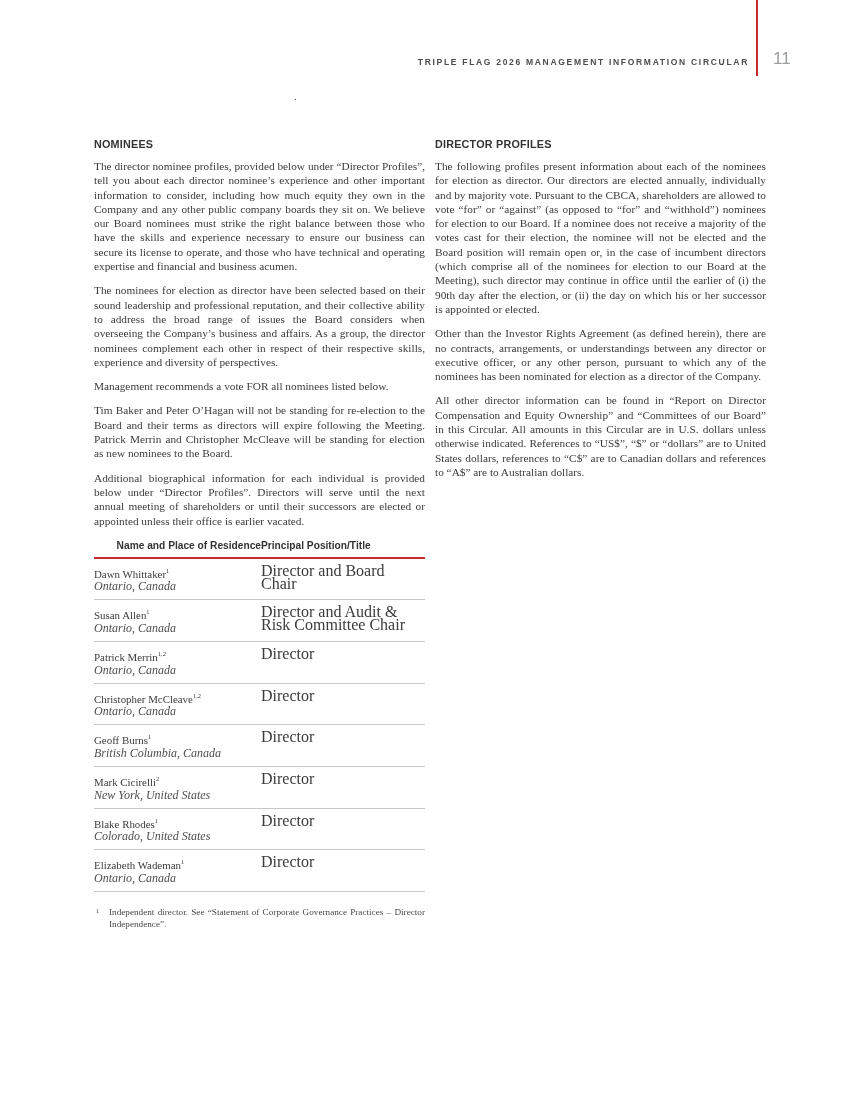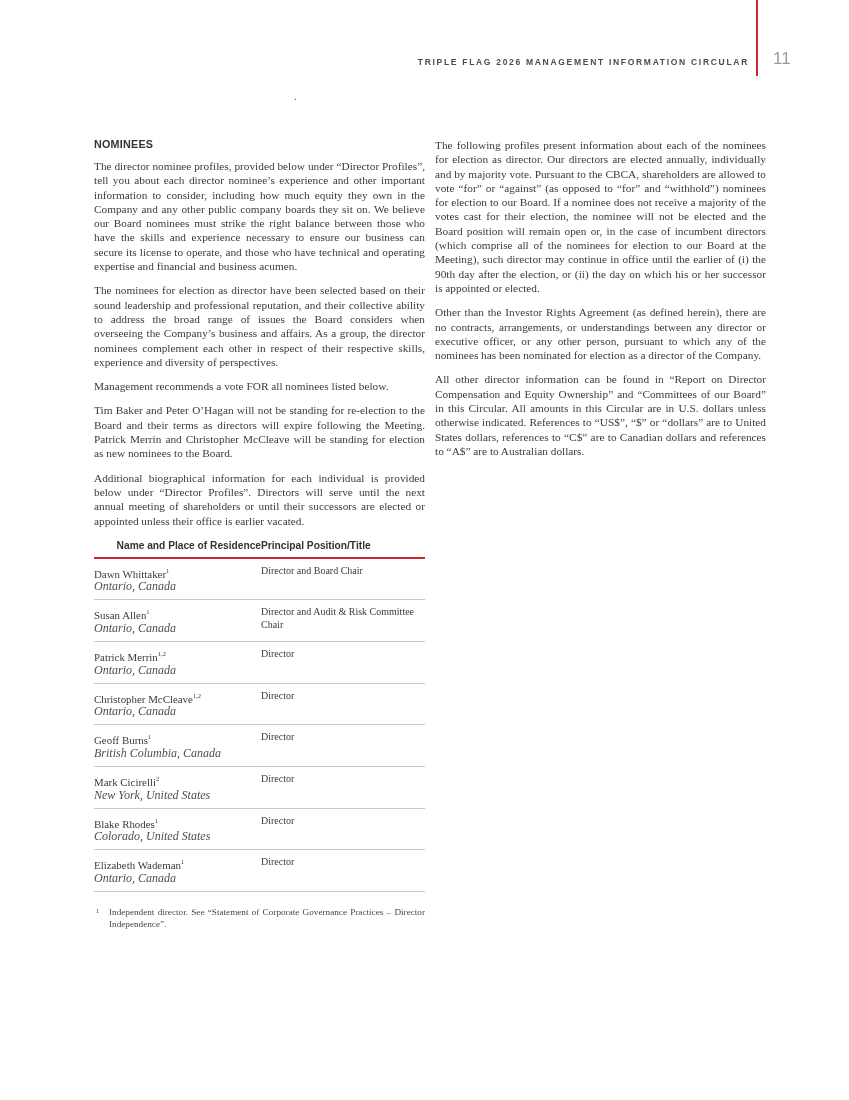--- a/index.html
+++ b/index.html
@@ -72,21 +72,21 @@
     border-bottom:1px solid var(--rule-gray);
   }
   .nominee-name{
     font-size:10.9px;line-height:13px;color:var(--ink);
   }
   .nominee-name sup{font-size:6.5px;vertical-align:super;letter-spacing:0;}
   .nominee-residence{
     font-size:12px;line-height:13px;font-style:italic;color:#4e4e4e;
   }
   .position-cell{
-    font-size:10px;line-height:13px;color:var(--ink);
+    font-size:16px;line-height:13px;color:var(--ink);
   }
   
   .footnotes{margin-top:14px;}
   .footnote{
     position:relative;padding-left:15px;
     font-size:9.2px;line-height:12.5px;
     text-align:justify;color:#474747;margin-bottom:7px;
   }
   .footnote sup{
     position:absolute;left:2px;top:-1px;font-size:6.5px;
@@ -188,20 +188,21 @@
 
       <div class="footnotes">
         <div class="footnote">
           <sup>1</sup>
           <span>Independent director. See “Statement of Corporate Governance Practices – Director Independence”.</span>
         </div>
       </div>
     </div>
 
     <div class="col">
+      <div class="section-heading">DIRECTOR PROFILES</div>
       <p class="body-para">The following profiles present information about each of the nominees for election as director. Our directors are elected annually, individually and by majority vote. Pursuant to the CBCA, shareholders are allowed to vote “for” or “against” (as opposed to “for” and “withhold”) nominees for election to our Board. If a nominee does not receive a majority of the votes cast for their election, the nominee will not be elected and the Board position will remain open or, in the case of incumbent directors (which comprise all of the nominees for election to our Board at the Meeting), such director may continue in office until the earlier of (i) the 90th day after the election, or (ii) the day on which his or her successor is appointed or elected.</p>
       <p class="body-para">Other than the Investor Rights Agreement (as defined herein), there are no contracts, arrangements, or understandings between any director or executive officer, or any other person, pursuant to which any of the nominees has been nominated for election as a director of the Company.</p>
       <p class="body-para">All other director information can be found in “Report on Director Compensation and Equity Ownership” and “Committees of our Board” in this Circular. All amounts in this Circular are in U.S. dollars unless otherwise indicated. References to “US$”, “$” or “dollars” are to United States dollars, references to “C$” are to Canadian dollars and references to “A$” are to Australian dollars.</p>
     </div>
 
   </div>
 
   <div class="page-footer">Business to be Transacted at the Meeting</div>
 
 </div>

